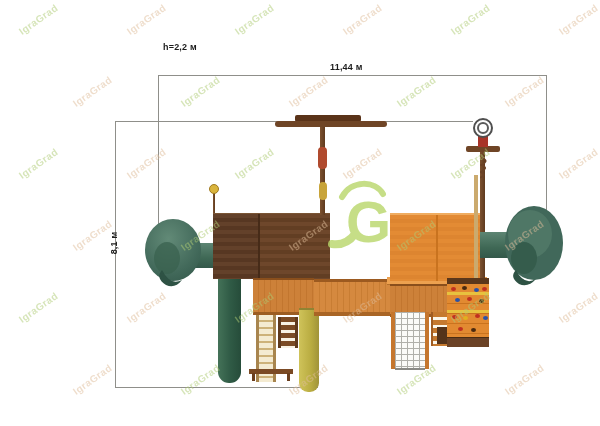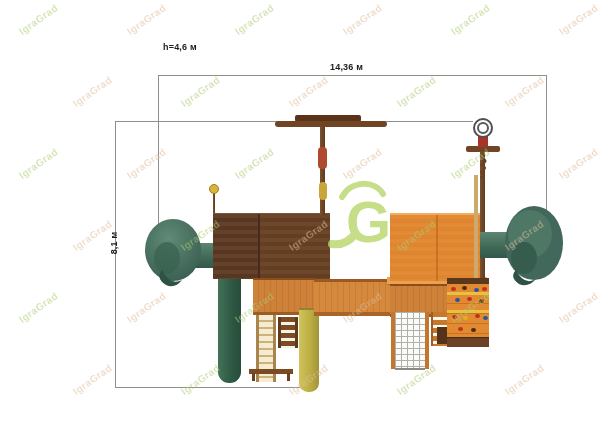--- a/index.html
+++ b/index.html
@@ -73,22 +73,22 @@
 
 <div id="canvas">
 
   <div class="dim" style="left:158px;top:75px;width:389px;height:1px;"></div>
   <div class="dim" style="left:158px;top:75px;width:1px;height:150px;"></div>
   <div class="dim" style="left:546px;top:75px;width:1px;height:137px;"></div>
   <div class="dim" style="left:115px;top:121px;width:358px;height:1px;"></div>
   <div class="dim" style="left:115px;top:121px;width:1px;height:267px;"></div>
   <div class="dim" style="left:115px;top:387px;width:203px;height:1px;"></div>
 
-  <div class="dim-label" style="left:163px;top:42px;">h=4,6 м</div>
-  <div class="dim-label" style="left:330px;top:62px;">14,36 м</div>
+  <div class="dim-label" style="left:163px;top:42px;">h=2,2 м</div>
+  <div class="dim-label" style="left:330px;top:62px;">11,44 м</div>
   <div class="dim-label dim-label-rot" style="left:96px;top:238px;">8,1 м</div>
 
   <svg class="abs" style="left:140px;top:200px;" width="80" height="92">
     <defs>
       <linearGradient id="tubeL" x1="0" y1="0" x2="0" y2="1">
         <stop offset="0" stop-color="#5d8573"></stop>
           <stop offset=".6" stop-color="#3f6855"></stop>
           <stop offset="1" stop-color="#33584a"></stop>
       </linearGradient>
       <radialGradient id="elbL" cx=".42" cy=".32" r=".85">

